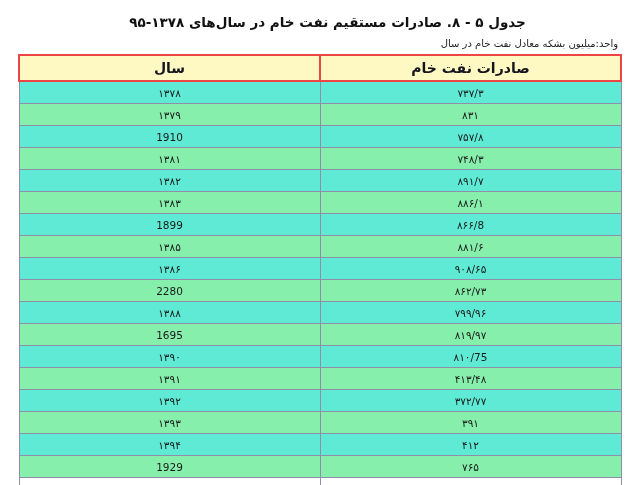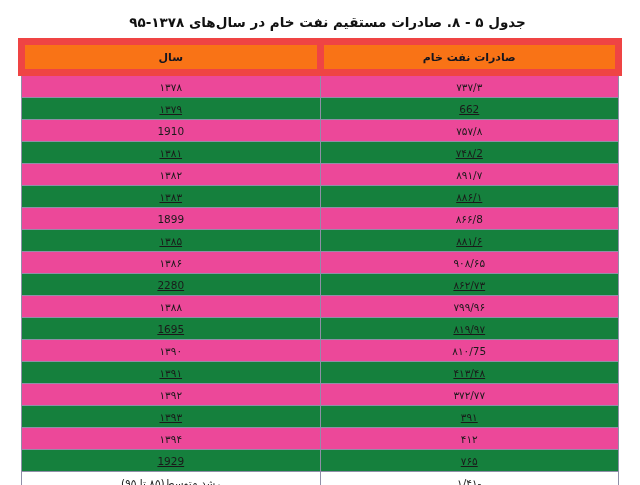--- a/index.html
+++ b/index.html
@@ -48,79 +48,79 @@
   table.data th, table.data td {
     border: 1px solid #8f8fa8;
     height: 21px;
     font-size: 10.5px;
     text-align: center;
     vertical-align: middle;
     padding: 0;
     direction: rtl;
   }
   table.data thead th {
-    background: #f97316;
+    background: #fef9c3;
     font-weight: bold;
-    font-size: 11px;
+    font-size: 14px;
     color: #15151f;
     height: 24px;
-    border: 7px solid #ef4444;
+    border: 2px solid #ef4444;
   }
   table.data tbody tr.odd td {
-    background: #ec4899;
+    background: #5eead4;
   }
   table.data tbody tr.even td {
-    background: #15803d;
-    text-decoration: underline;
+    background: #86efac;
   }
   table.data tbody tr.total td {
     background: #ffffff;
     font-weight: normal;
   }
   table.data tbody tr.total td.label {
     font-size: 10.5px;
   }
   col.c-year { width: 50%; }
   col.c-val  { width: 50%; }
   .num { font-family: "DejaVu Sans", "Liberation Sans", sans-serif; }
 </style>
 </head>
 <body>
 
 <div class="page">
 
   <div class="title">جدول ۵ - ۸. صادرات مستقیم نفت خام در سال‌های ۱۳۷۸-۹۵</div>
 
+  <div class="unit-line">واحد:میلیون بشکه معادل نفت خام در سال</div>
 
   <table class="data">
     <colgroup>
       <col class="c-val">
       <col class="c-year">
     </colgroup>
     <thead>
       <tr>
         <th>صادرات نفت خام</th>
         <th>سال</th>
       </tr>
     </thead>
     <tbody id="tbody">
         <tr class="odd">
           <td class="num">۷۳۷/۳</td>
           <td class="num">۱۳۷۸</td>
         </tr>
         <tr class="even">
-          <td class="num">662</td>
+          <td class="num">۸۳۱</td>
           <td class="num">۱۳۷۹</td>
         </tr>
         <tr class="odd">
           <td class="num">۷۵۷/۸</td>
           <td class="num">1910</td>
         </tr>
         <tr class="even">
-          <td class="num">۷۴۸/2</td>
+          <td class="num">۷۴۸/۳</td>
           <td class="num">۱۳۸۱</td>
         </tr>
         <tr class="odd">
           <td class="num">۸۹۱/۷</td>
           <td class="num">۱۳۸۲</td>
         </tr>
         <tr class="even">
           <td class="num">۸۸۶/۱</td>
           <td class="num">۱۳۸۳</td>
         </tr>

